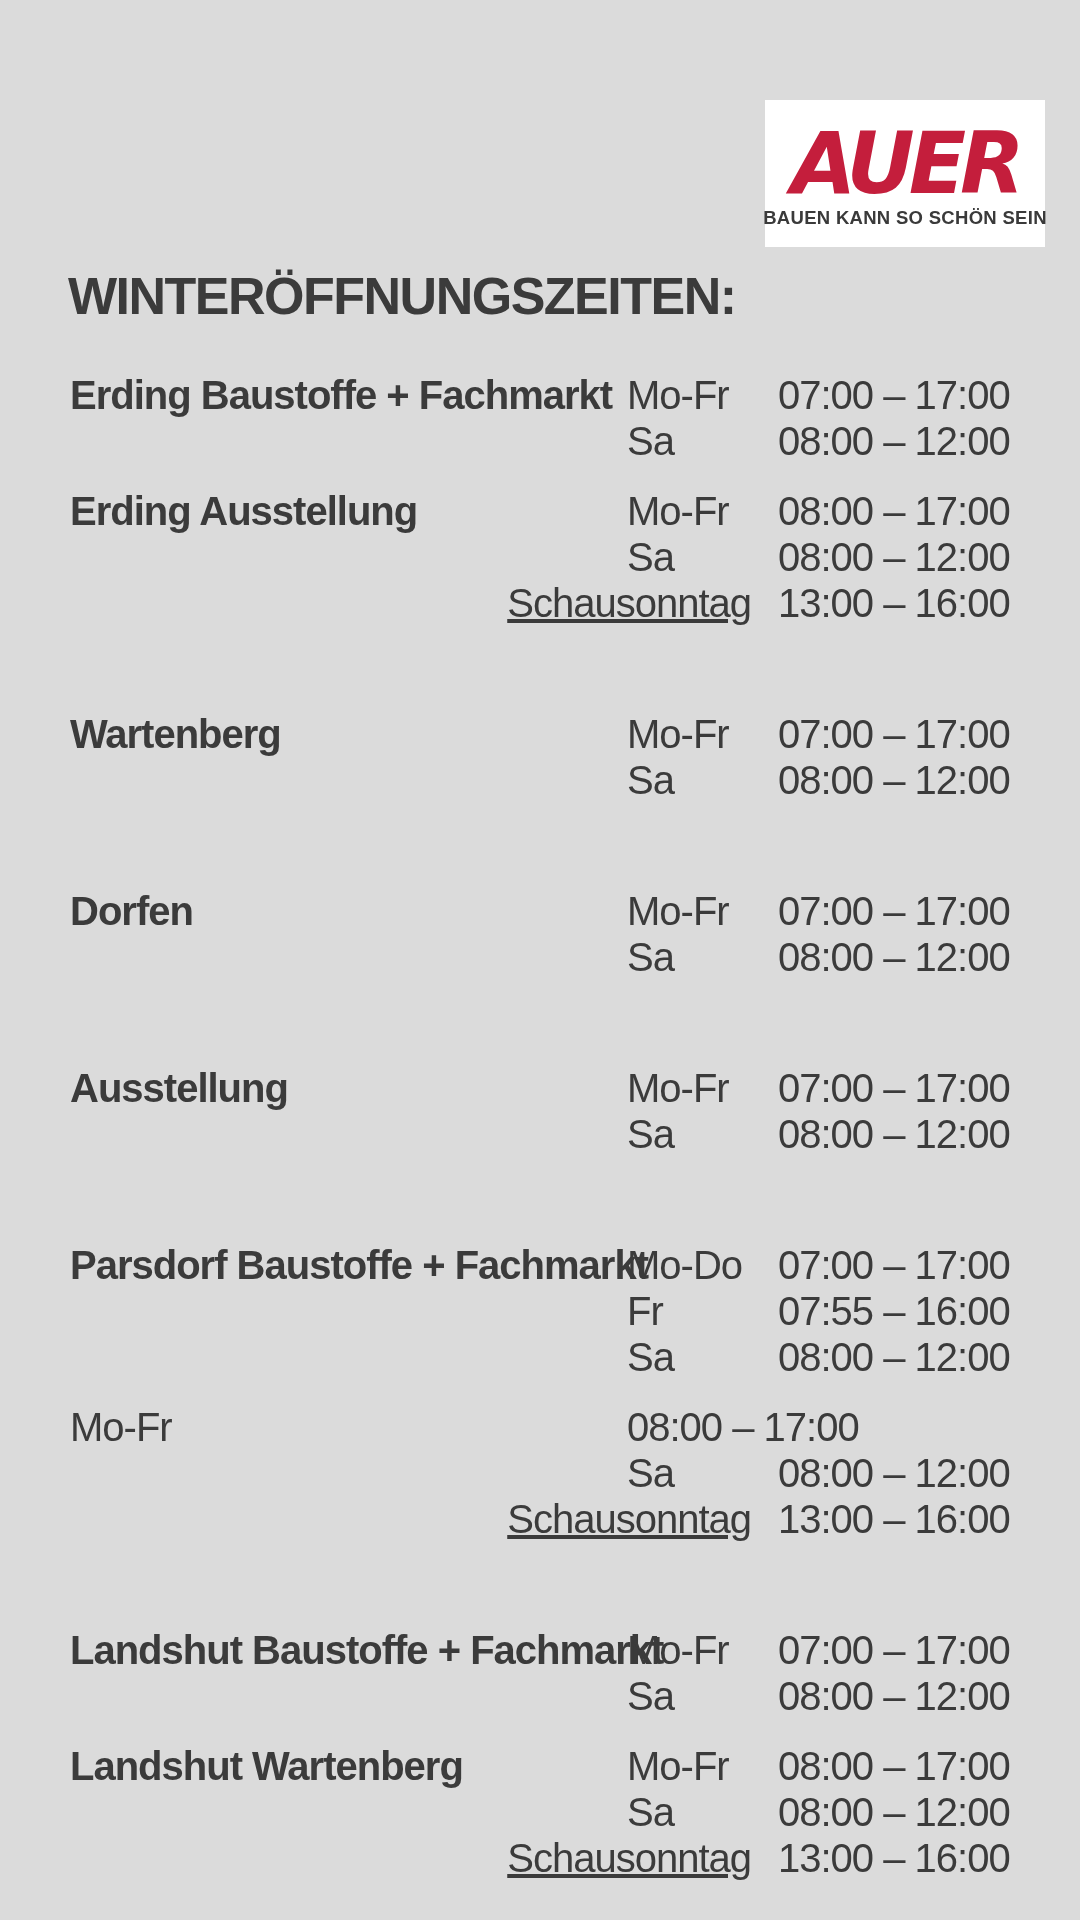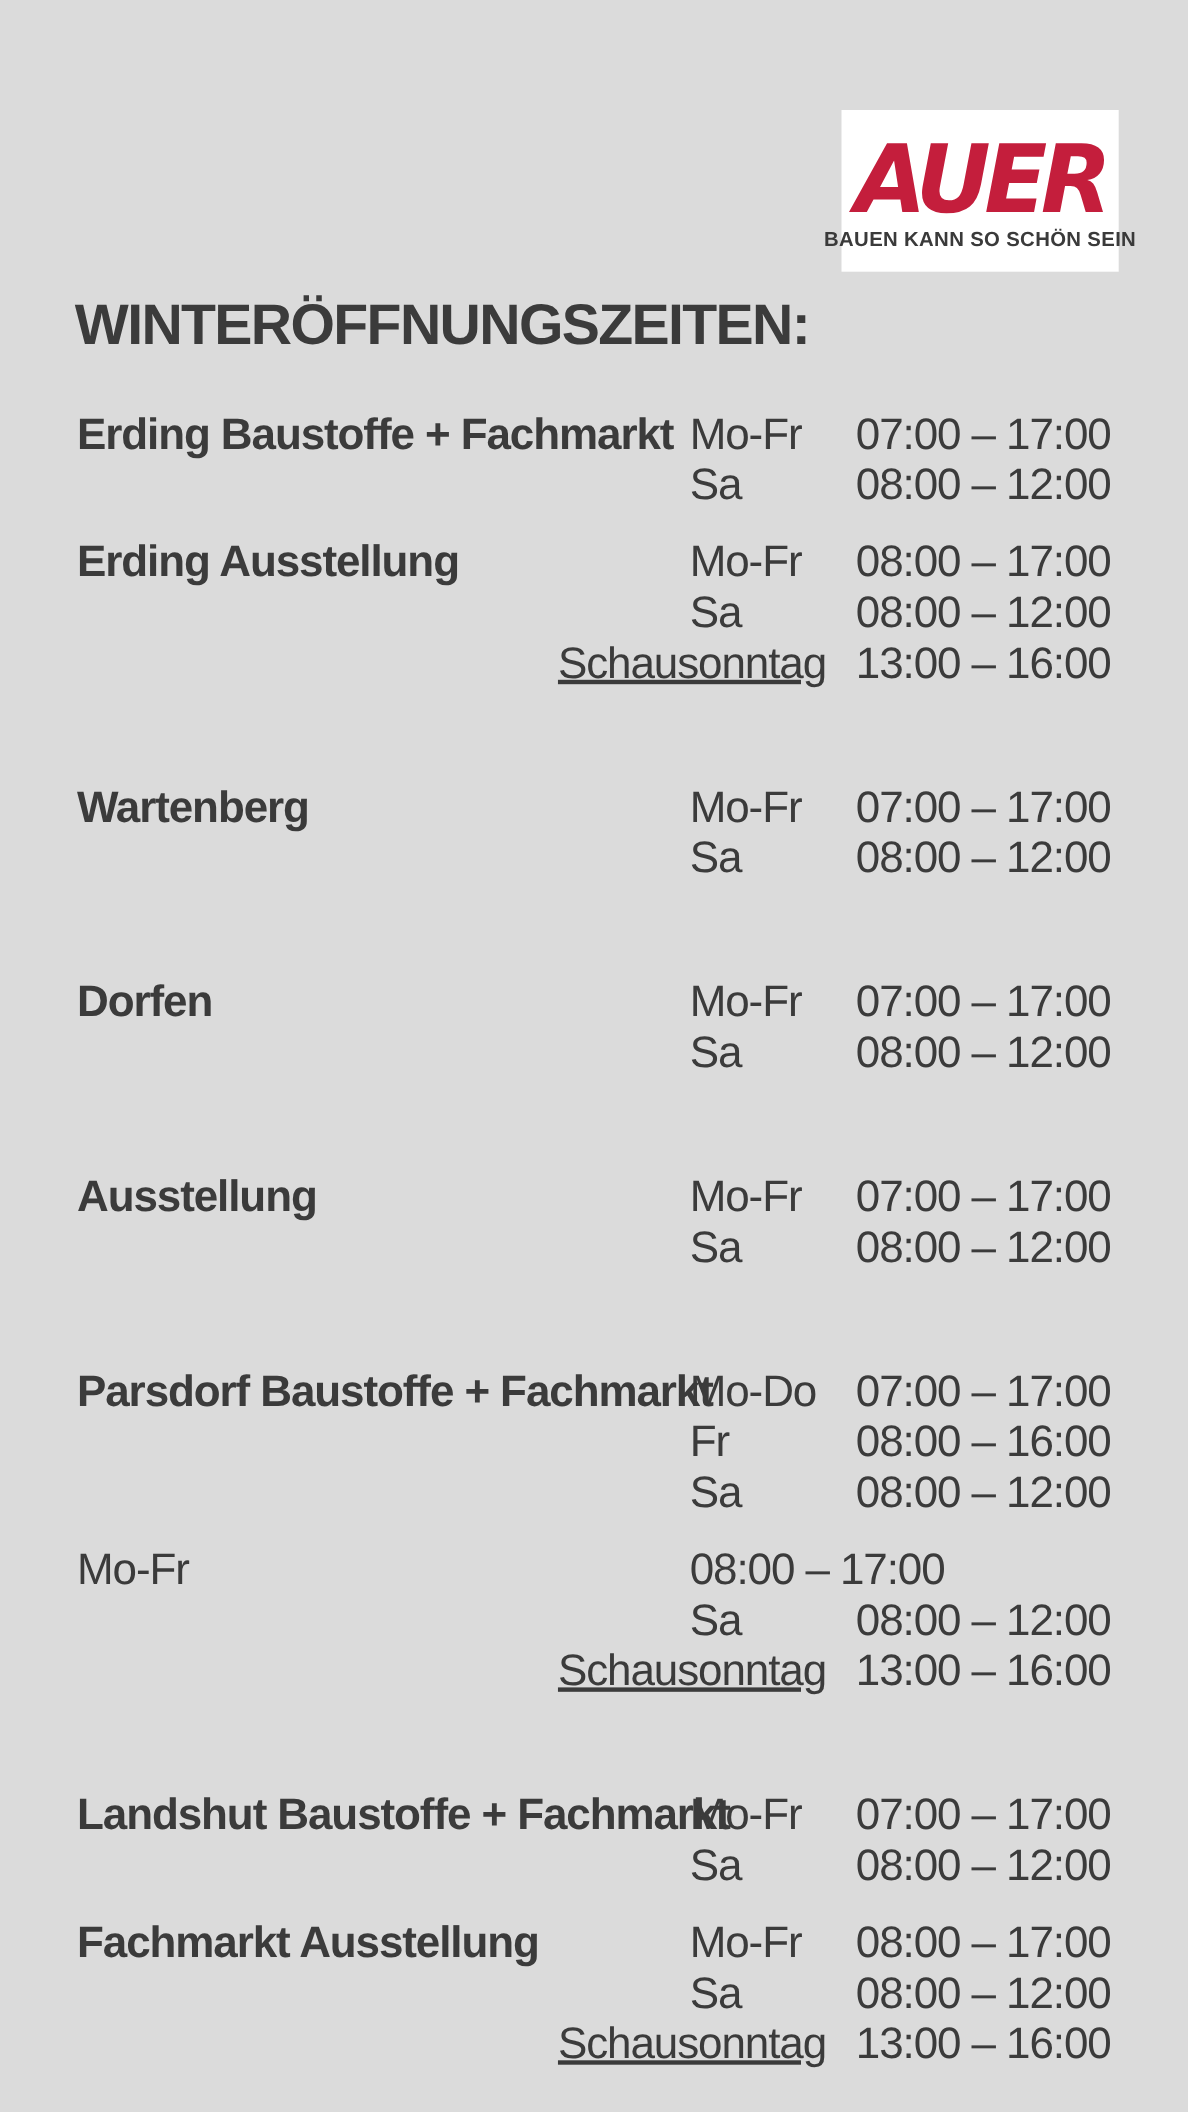--- a/index.html
+++ b/index.html
@@ -9,21 +9,21 @@
     background: #dbdbdb;
     font-family: "Liberation Sans", sans-serif;
     color: #3b3b3b;
     overflow: hidden;
   }
 
   
   .logo-box {
     position: absolute;
     left: 765px; top: 100px;
-    width: 252px; height: 147px;
+    width: 280px; height: 147px;
     background: #ffffff;
     display: flex;
     flex-direction: column;
     align-items: center;
     justify-content: center;
     padding-top: 6px;
   }
   .brand {
     font-family: "DejaVu Sans", sans-serif;
     font-style: italic;
@@ -170,21 +170,21 @@
 
   <div class="block">
     <div class="row">
       <div class="cell-name">Parsdorf Baustoffe + Fachmarkt</div>
       <div class="cell-day">Mo-Do</div>
       <div class="cell-time">07:00 – 17:00</div>
     </div>
     <div class="row">
       <div class="cell-name"></div>
       <div class="cell-day">Fr</div>
-      <div class="cell-time">08:00 – 16:00</div>
+      <div class="cell-time">07:55 – 16:00</div>
     </div>
     <div class="row">
       <div class="cell-name"></div>
       <div class="cell-day">Sa</div>
       <div class="cell-time">08:00 – 12:00</div>
     </div>
   </div>
 
   <div class="block paired">
     <div class="row">
@@ -213,21 +213,21 @@
     </div>
     <div class="row">
       <div class="cell-name"></div>
       <div class="cell-day">Sa</div>
       <div class="cell-time">08:00 – 12:00</div>
     </div>
   </div>
 
   <div class="block paired">
     <div class="row">
-      <div class="cell-name">Fachmarkt Ausstellung</div>
+      <div class="cell-name">Landshut Wartenberg</div>
       <div class="cell-day">Mo-Fr</div>
       <div class="cell-time">08:00 – 17:00</div>
     </div>
     <div class="row">
       <div class="cell-name"></div>
       <div class="cell-day">Sa</div>
       <div class="cell-time">08:00 – 12:00</div>
     </div>
     <div class="row">
       <div class="cell-name"></div>

